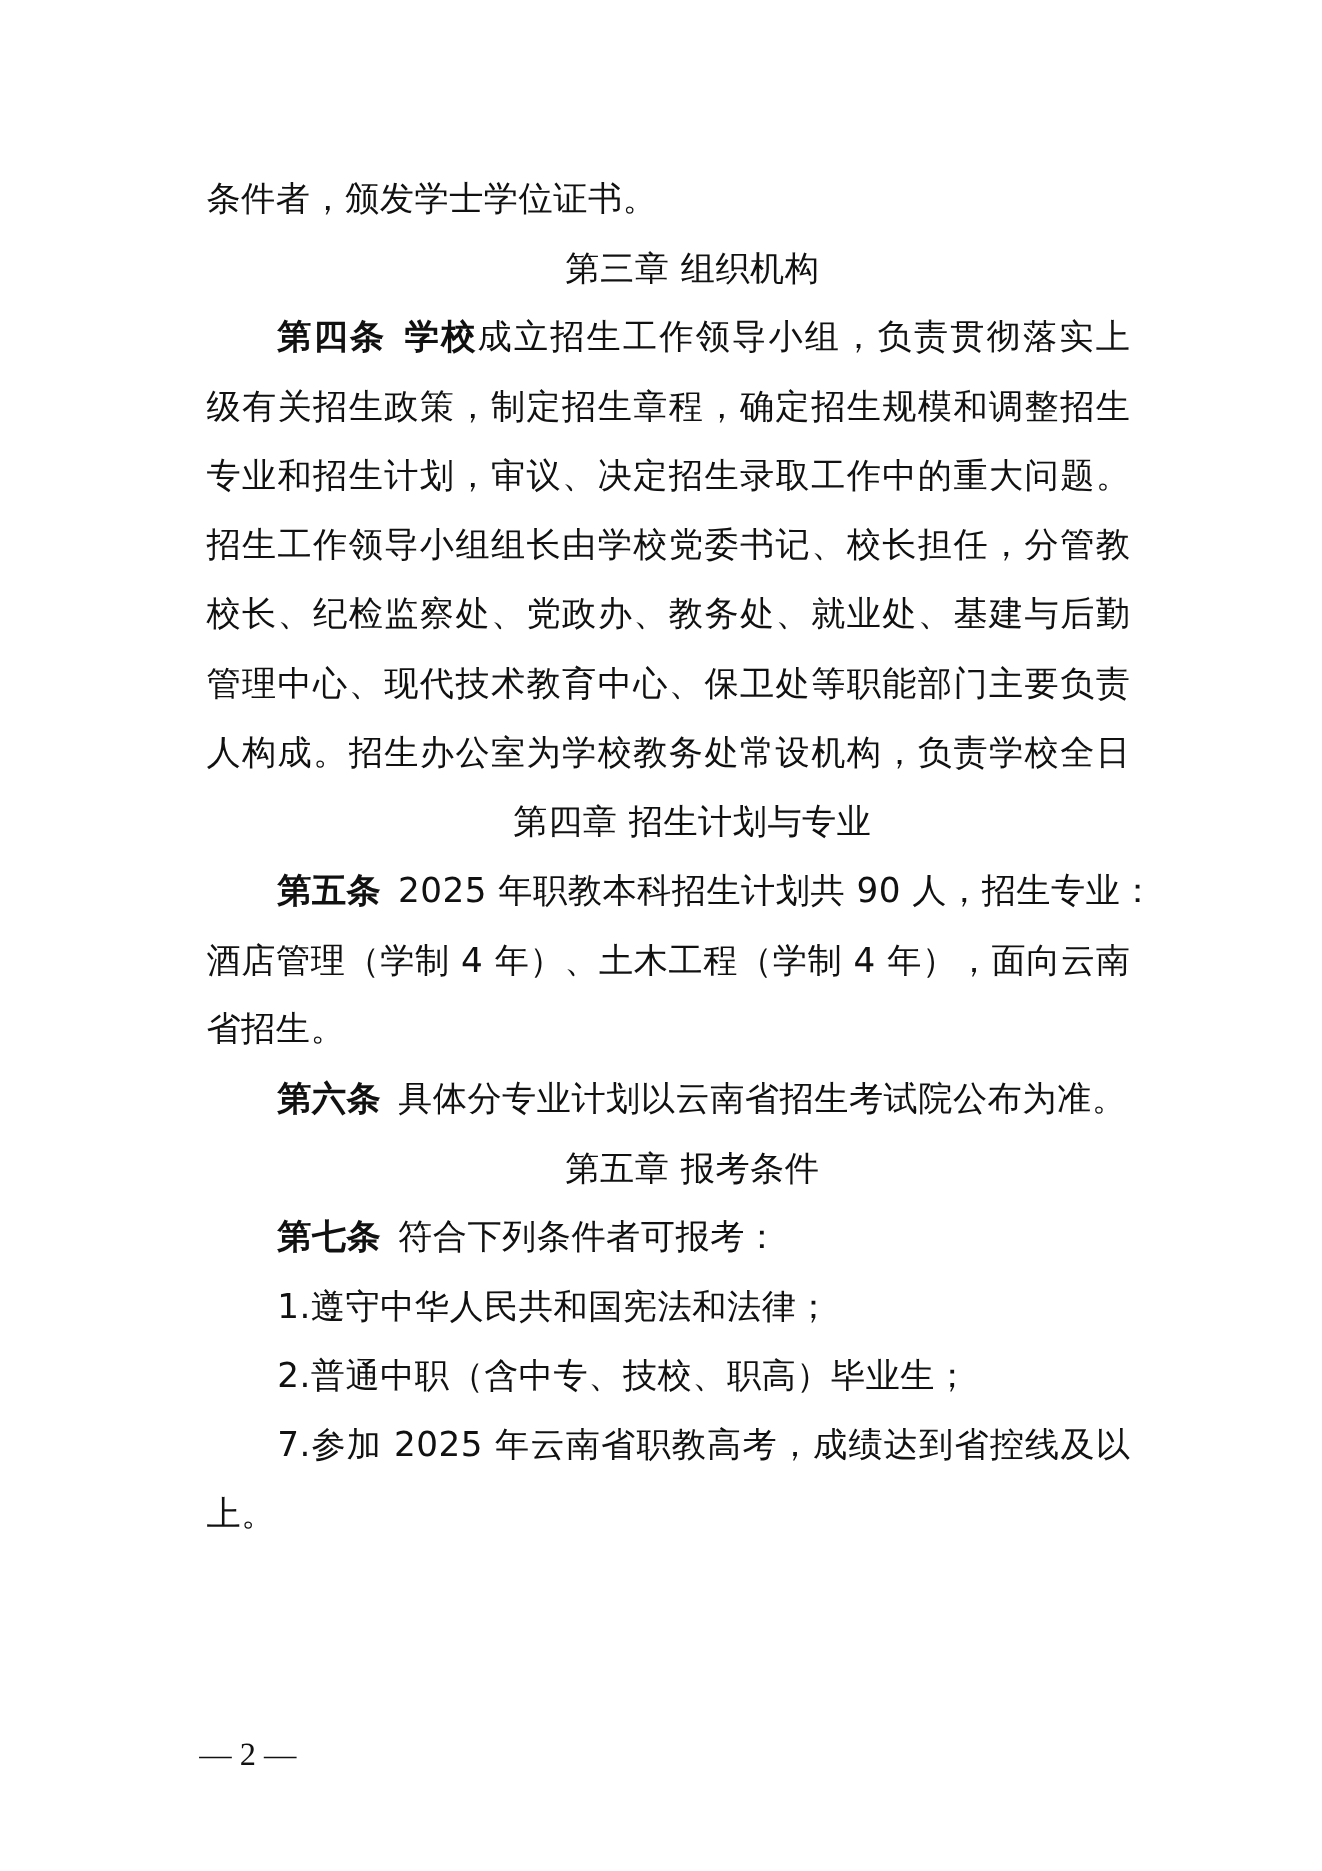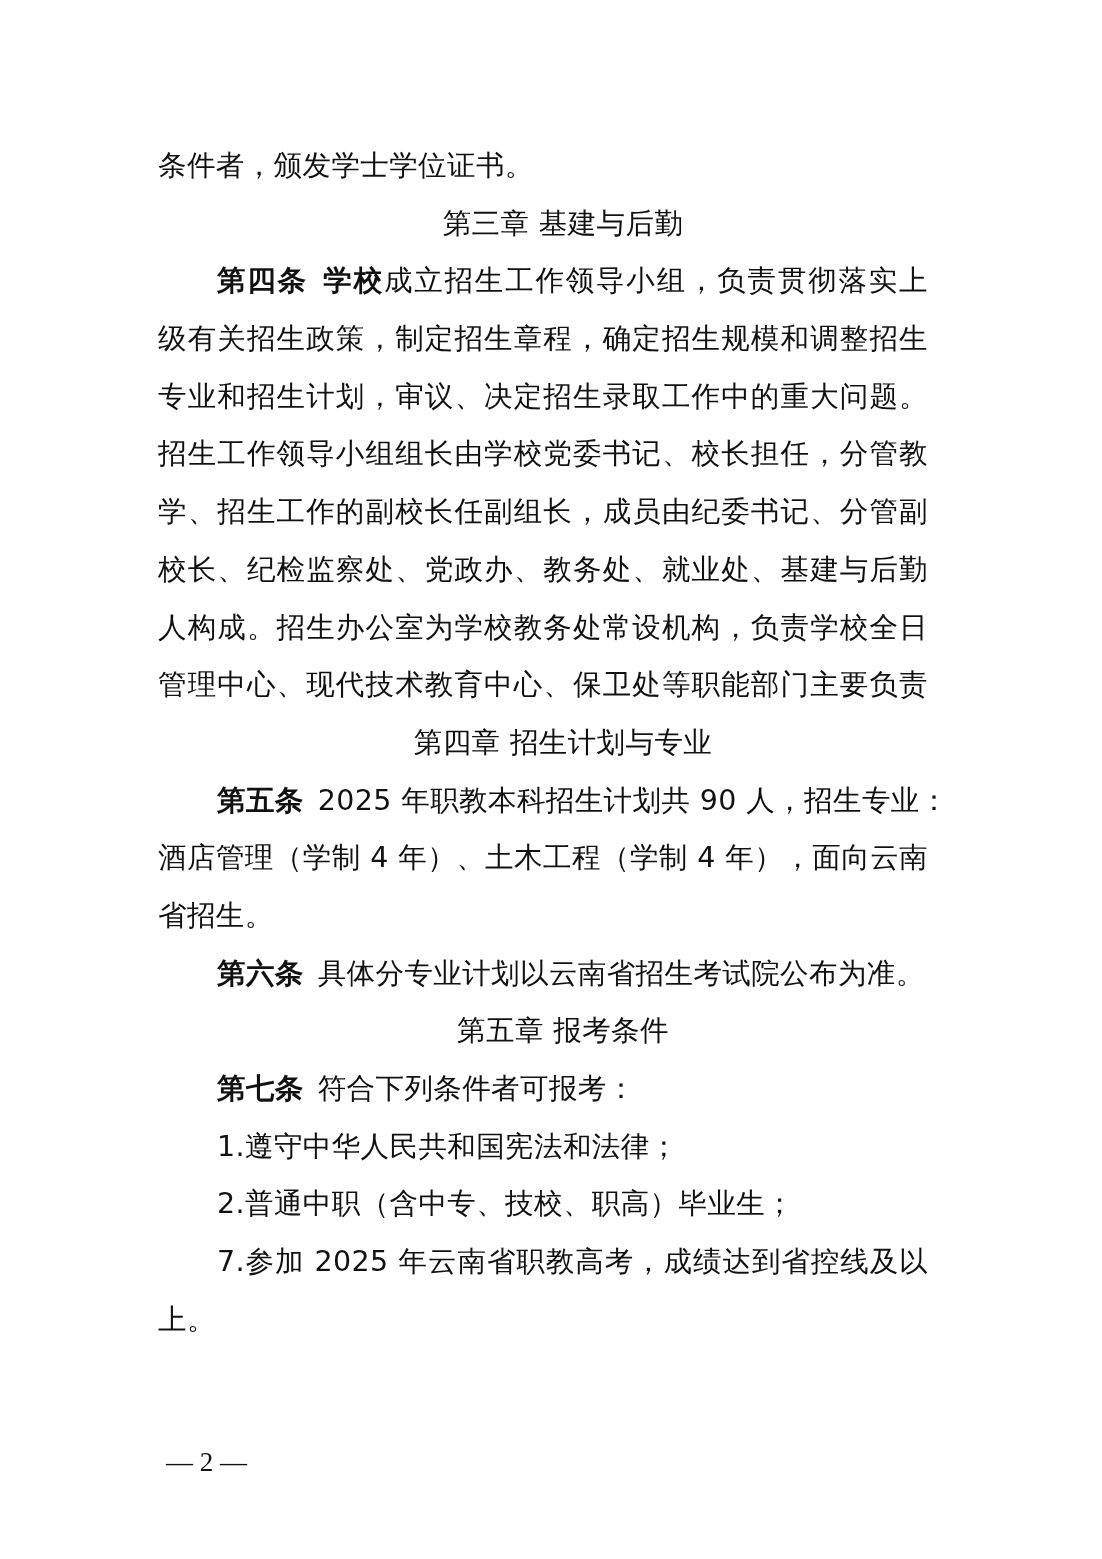--- a/index.html
+++ b/index.html
@@ -10,21 +10,21 @@
     body {
       width: 1102px;
       height: 1559px;
       position: relative;
       overflow: hidden;
       font-family: "DejaVu Sans", "Liberation Sans", sans-serif;
       color: #111111;
     }
     .page {
       position: absolute;
-      left: 158px;
+      left: 172px;
       top: 137px;
       width: 770px;
     }
     .line {
       position: relative;
       height: 57.7px;
       line-height: 57.7px;
       font-size: 28.5px;
       white-space: nowrap;
       letter-spacing: 0.4px;
@@ -55,32 +55,31 @@
   </style>
 </head>
 <body>
 
 <div class="page">
 
   <div class="line">
     <span>条件者，颁发学士学位证书。</span>
   </div>
 
-  <div class="line center">第三章  基建与后勤</div>
+  <div class="line center">第三章  组织机构</div>
 
   <div class="line indent justify">
     <span class="bold">第四条</span><span style="display:inline-block;width:14px"></span><span class="bold">学校</span><span>成立招生工作领导小组，负责贯彻落实上</span>
   </div>
   <div class="line justify">级有关招生政策，制定招生章程，确定招生规模和调整招生</div>
   <div class="line justify">专业和招生计划，审议、决定招生录取工作中的重大问题。</div>
   <div class="line justify">招生工作领导小组组长由学校党委书记、校长担任，分管教</div>
-  <div class="line justify">学、招生工作的副校长任副组长，成员由纪委书记、分管副</div>
   <div class="line justify">校长、纪检监察处、党政办、教务处、就业处、基建与后勤</div>
+  <div class="line justify">管理中心、现代技术教育中心、保卫处等职能部门主要负责</div>
   <div class="line justify">人构成。招生办公室为学校教务处常设机构，负责学校全日</div>
-  <div class="line justify">管理中心、现代技术教育中心、保卫处等职能部门主要负责</div>
 
   <div class="line center">第四章  招生计划与专业</div>
 
   <div class="line indent justify">
     <span class="bold">第五条</span><span style="display:inline-block;width:14px"></span><span>2025 年职教本科招生计划共 90 人，招生专业：</span>
   </div>
   <div class="line justify">酒店管理（学制 4 年）、土木工程（学制 4 年），面向云南</div>
   <div class="line">省招生。</div>
 
   <div class="line indent">

